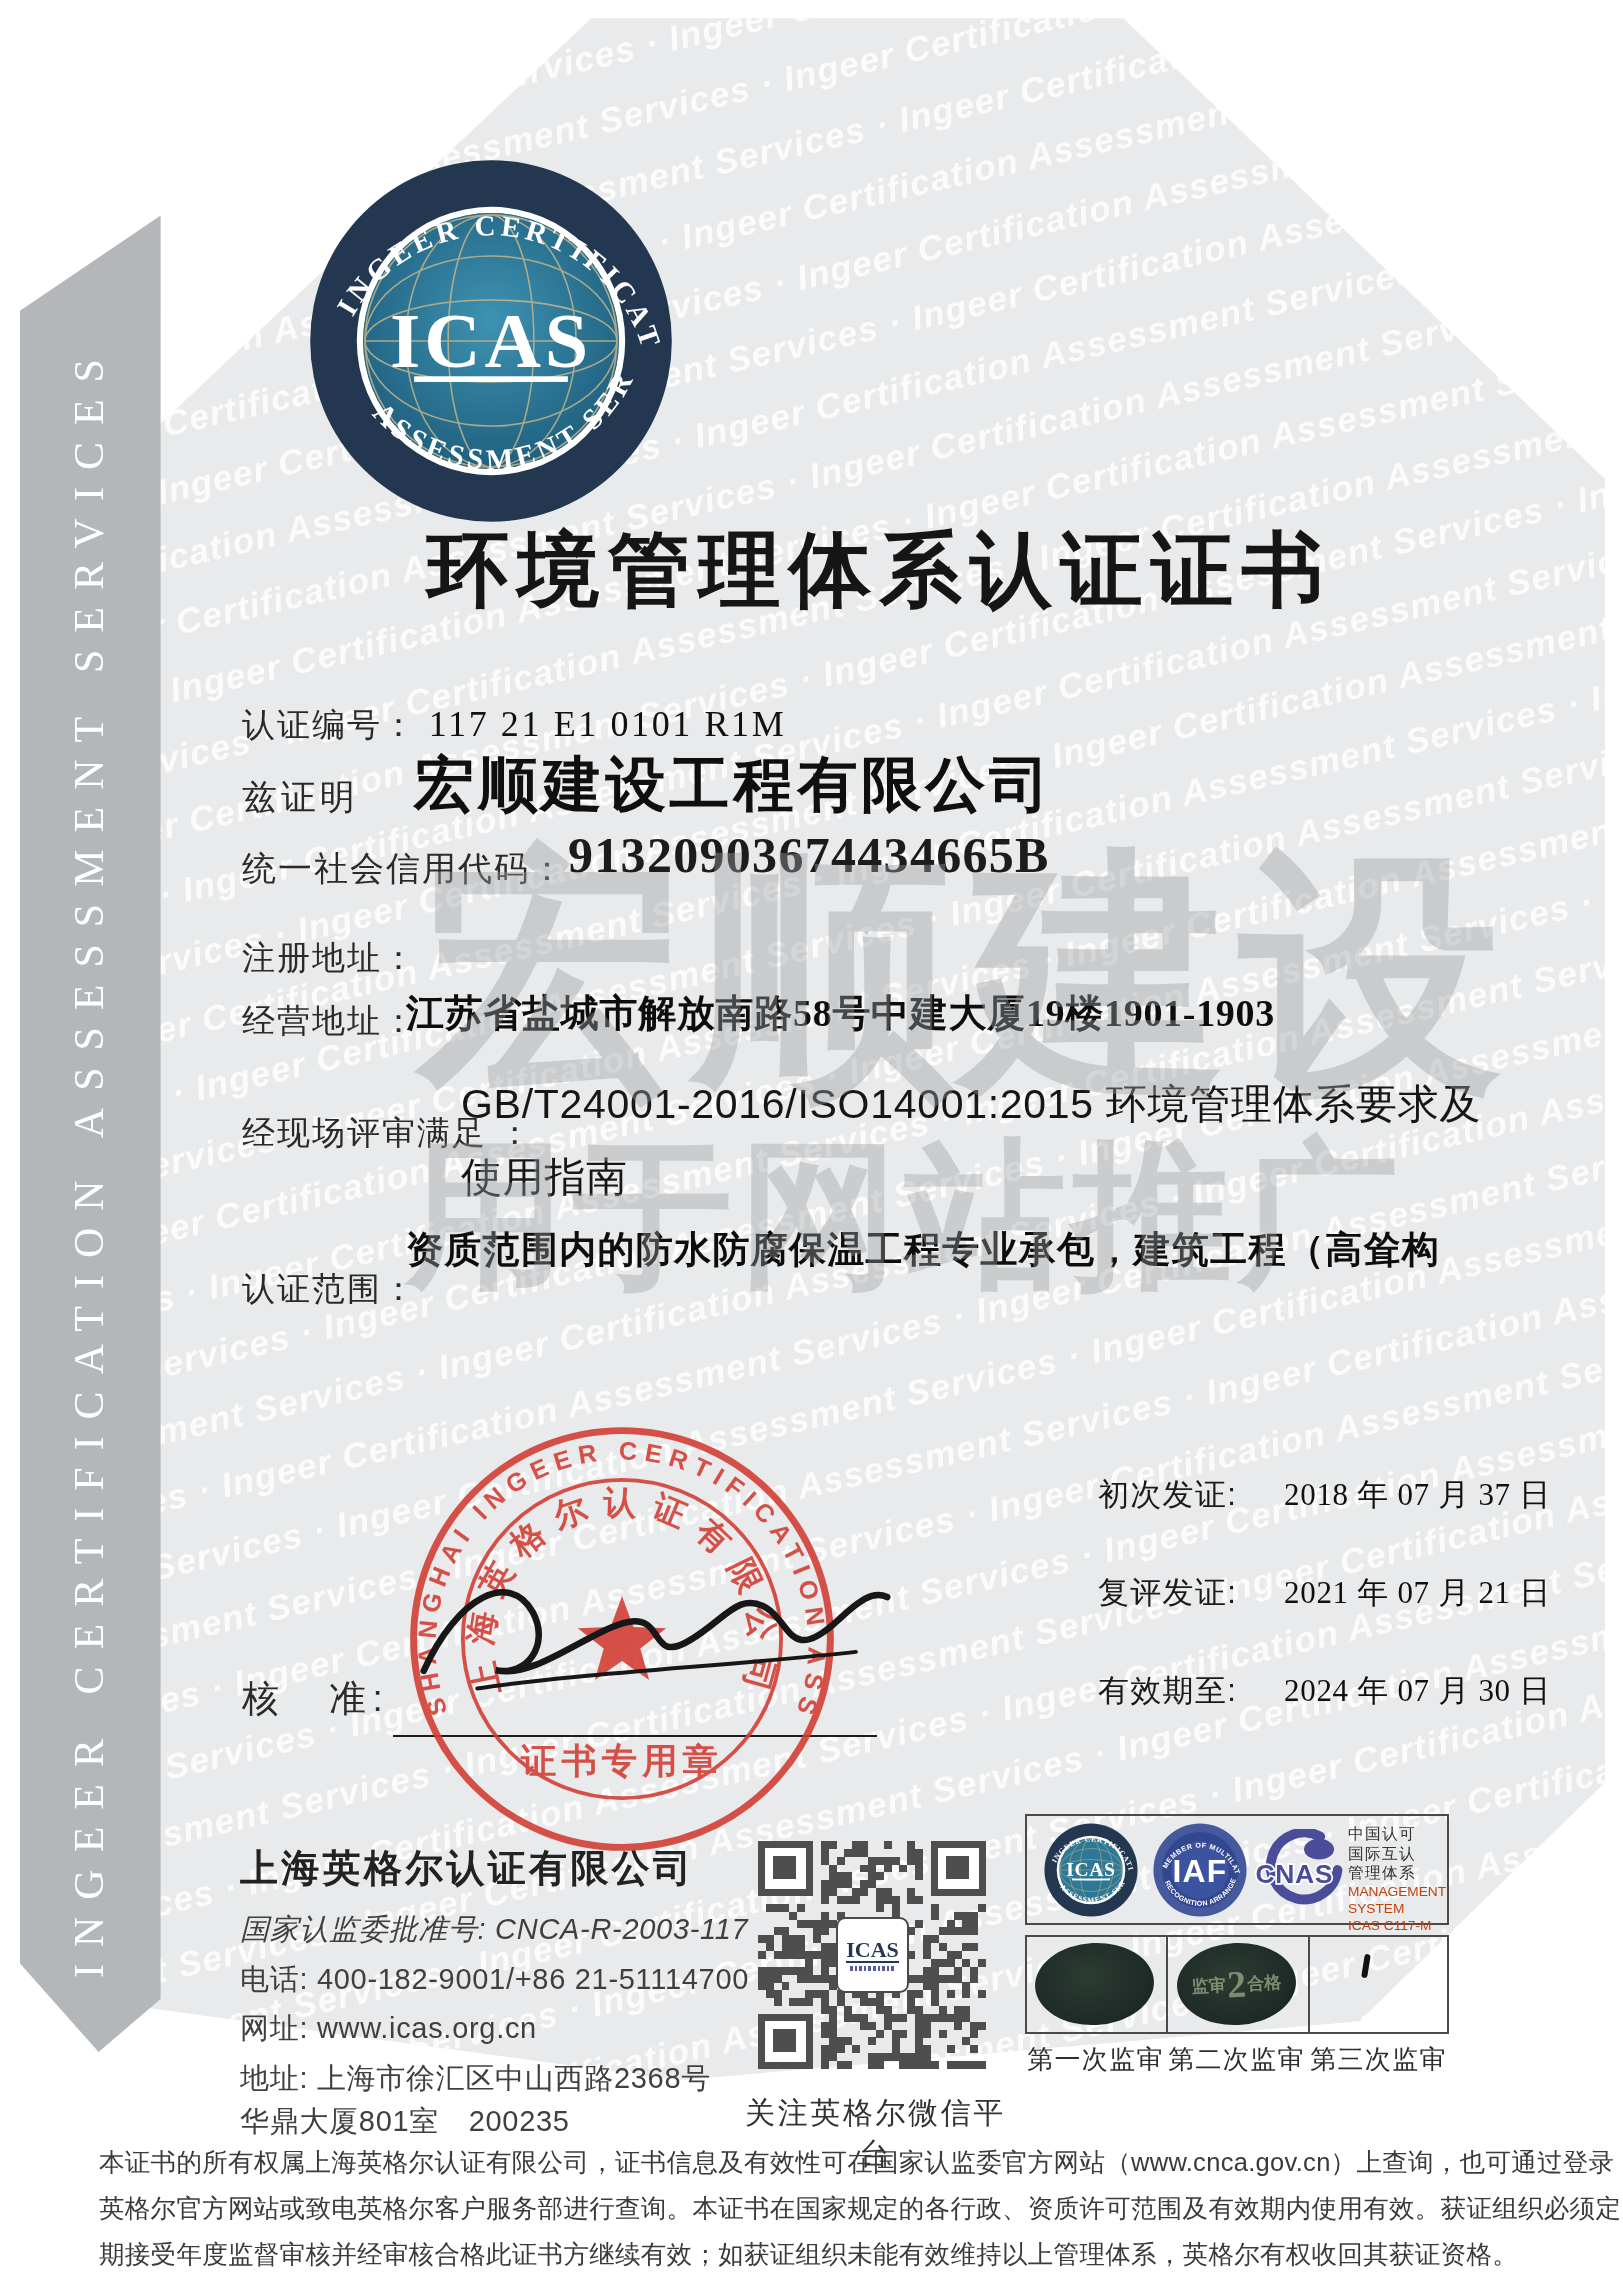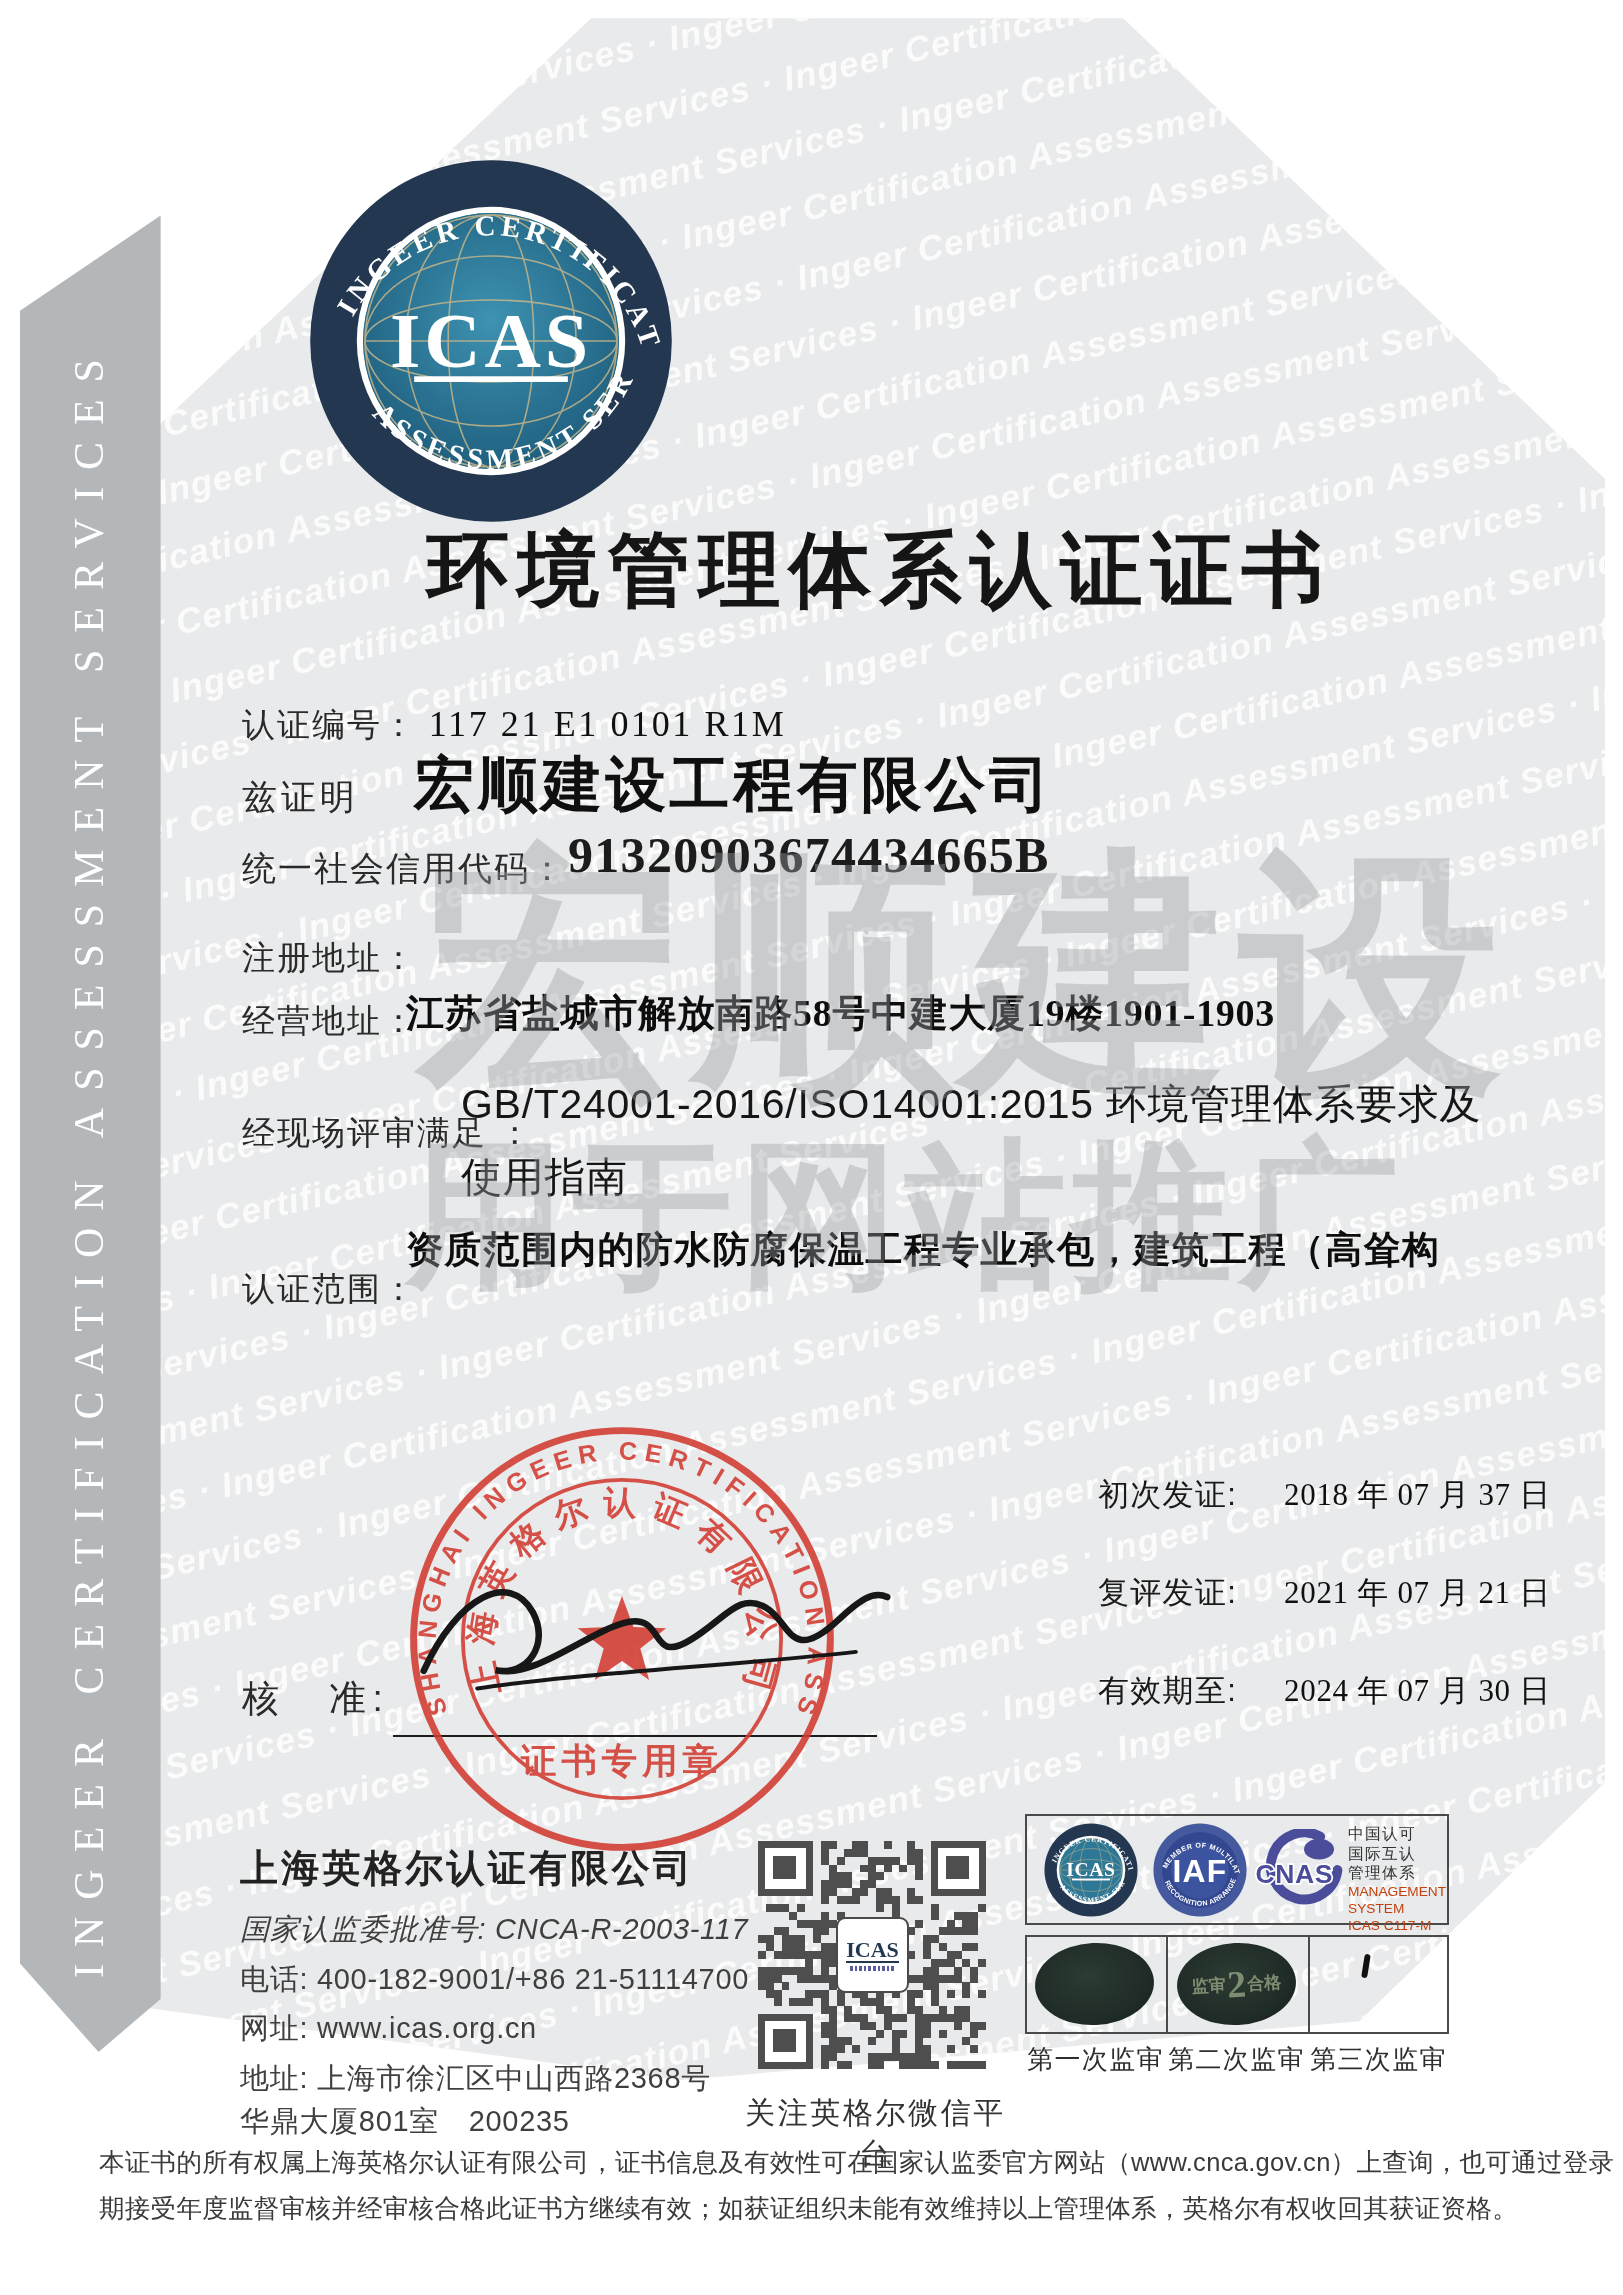--- a/index.html
+++ b/index.html
@@ -622,20 +622,21 @@
       <span class="sm">合格</span>
     </div>
   </div>
   <div class="surv-mark"></div>
   <div class="abs surv-lbl sl0">第一次监审</div>
   <div class="abs surv-lbl sl1">第二次监审</div>
   <div class="abs surv-lbl sl2">第三次监审</div>
 
   <div class="abs legal">
     <div>本证书的所有权属上海英格尔认证有限公司，证书信息及有效性可在国家认监委官方网站（www.cnca.gov.cn）上查询，也可通过登录</div>
+    <div>英格尔官方网站或致电英格尔客户服务部进行查询。本证书在国家规定的各行政、资质许可范围及有效期内使用有效。获证组织必须定</div>
     <div>期接受年度监督审核并经审核合格此证书方继续有效；如获证组织未能有效维持以上管理体系，英格尔有权收回其获证资格。</div>
   </div>
 
 </div>
 
 <div class="ovl-wm large">宏顺建设</div>
 <div class="ovl-wm small">用于网站推广</div>
 
 
 </body></html>

